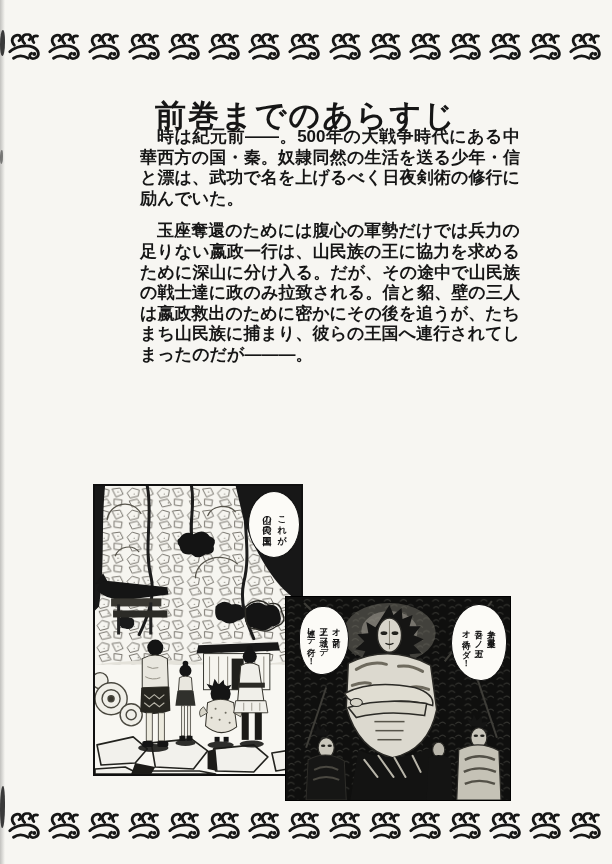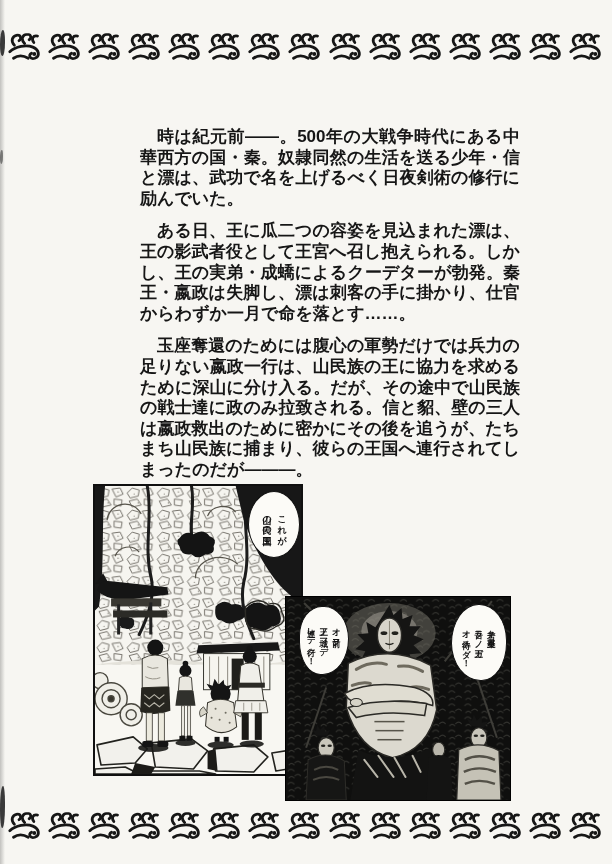--- a/index.html
+++ b/index.html
@@ -138,24 +138,24 @@
           <use href="#orn-sym"></use>
         </svg>
       </span>
       <span class="orn">
         <svg viewBox="0 0 40 34">
           <use href="#orn-sym"></use>
         </svg>
       </span>
     </div>
 
+  <h1 class="title">前巻までのあらすじ</h1>
 
   <div class="synopsis">
     <p>時は紀元前――。500年の大戦争時代にある中華西方の国・秦。奴隷同然の生活を送る少年・信と漂は、武功で名を上げるべく日夜剣術の修行に励んでいた。</p>
-    <p>ある日、王に瓜二つの容姿を見込まれた漂は、王の影武者役として王宮へ召し抱えられる。しかし、王の実弟・成蟜によるクーデターが勃発。秦王・嬴政は失脚し、漂は刺客の手に掛かり、仕官からわずか一月で命を落とす……。</p>
     <p>玉座奪還のためには腹心の軍勢だけでは兵力の足りない嬴政一行は、山民族の王に協力を求めるために深山に分け入る。だが、その途中で山民族の戦士達に政のみ拉致される。信と貂、壁の三人は嬴政救出のために密かにその後を追うが、たちまち山民族に捕まり、彼らの王国へ連行されてしまったのだが―――。</p>
   </div>
 
   <div class="panel panel-left">
     <svg class="art" viewBox="0 0 205 287" preserveAspectRatio="none">
       <defs>
         <pattern id="stones" width="30" height="22" patternUnits="userSpaceOnUse">
           <rect width="30" height="22" fill="#f6f5f0"></rect>
           <g fill="none" stroke="#6a675f" stroke-width="0.9">
             <path d="M2 7 L7 2 L14 4 L13 10 L5 12 Z"></path>

